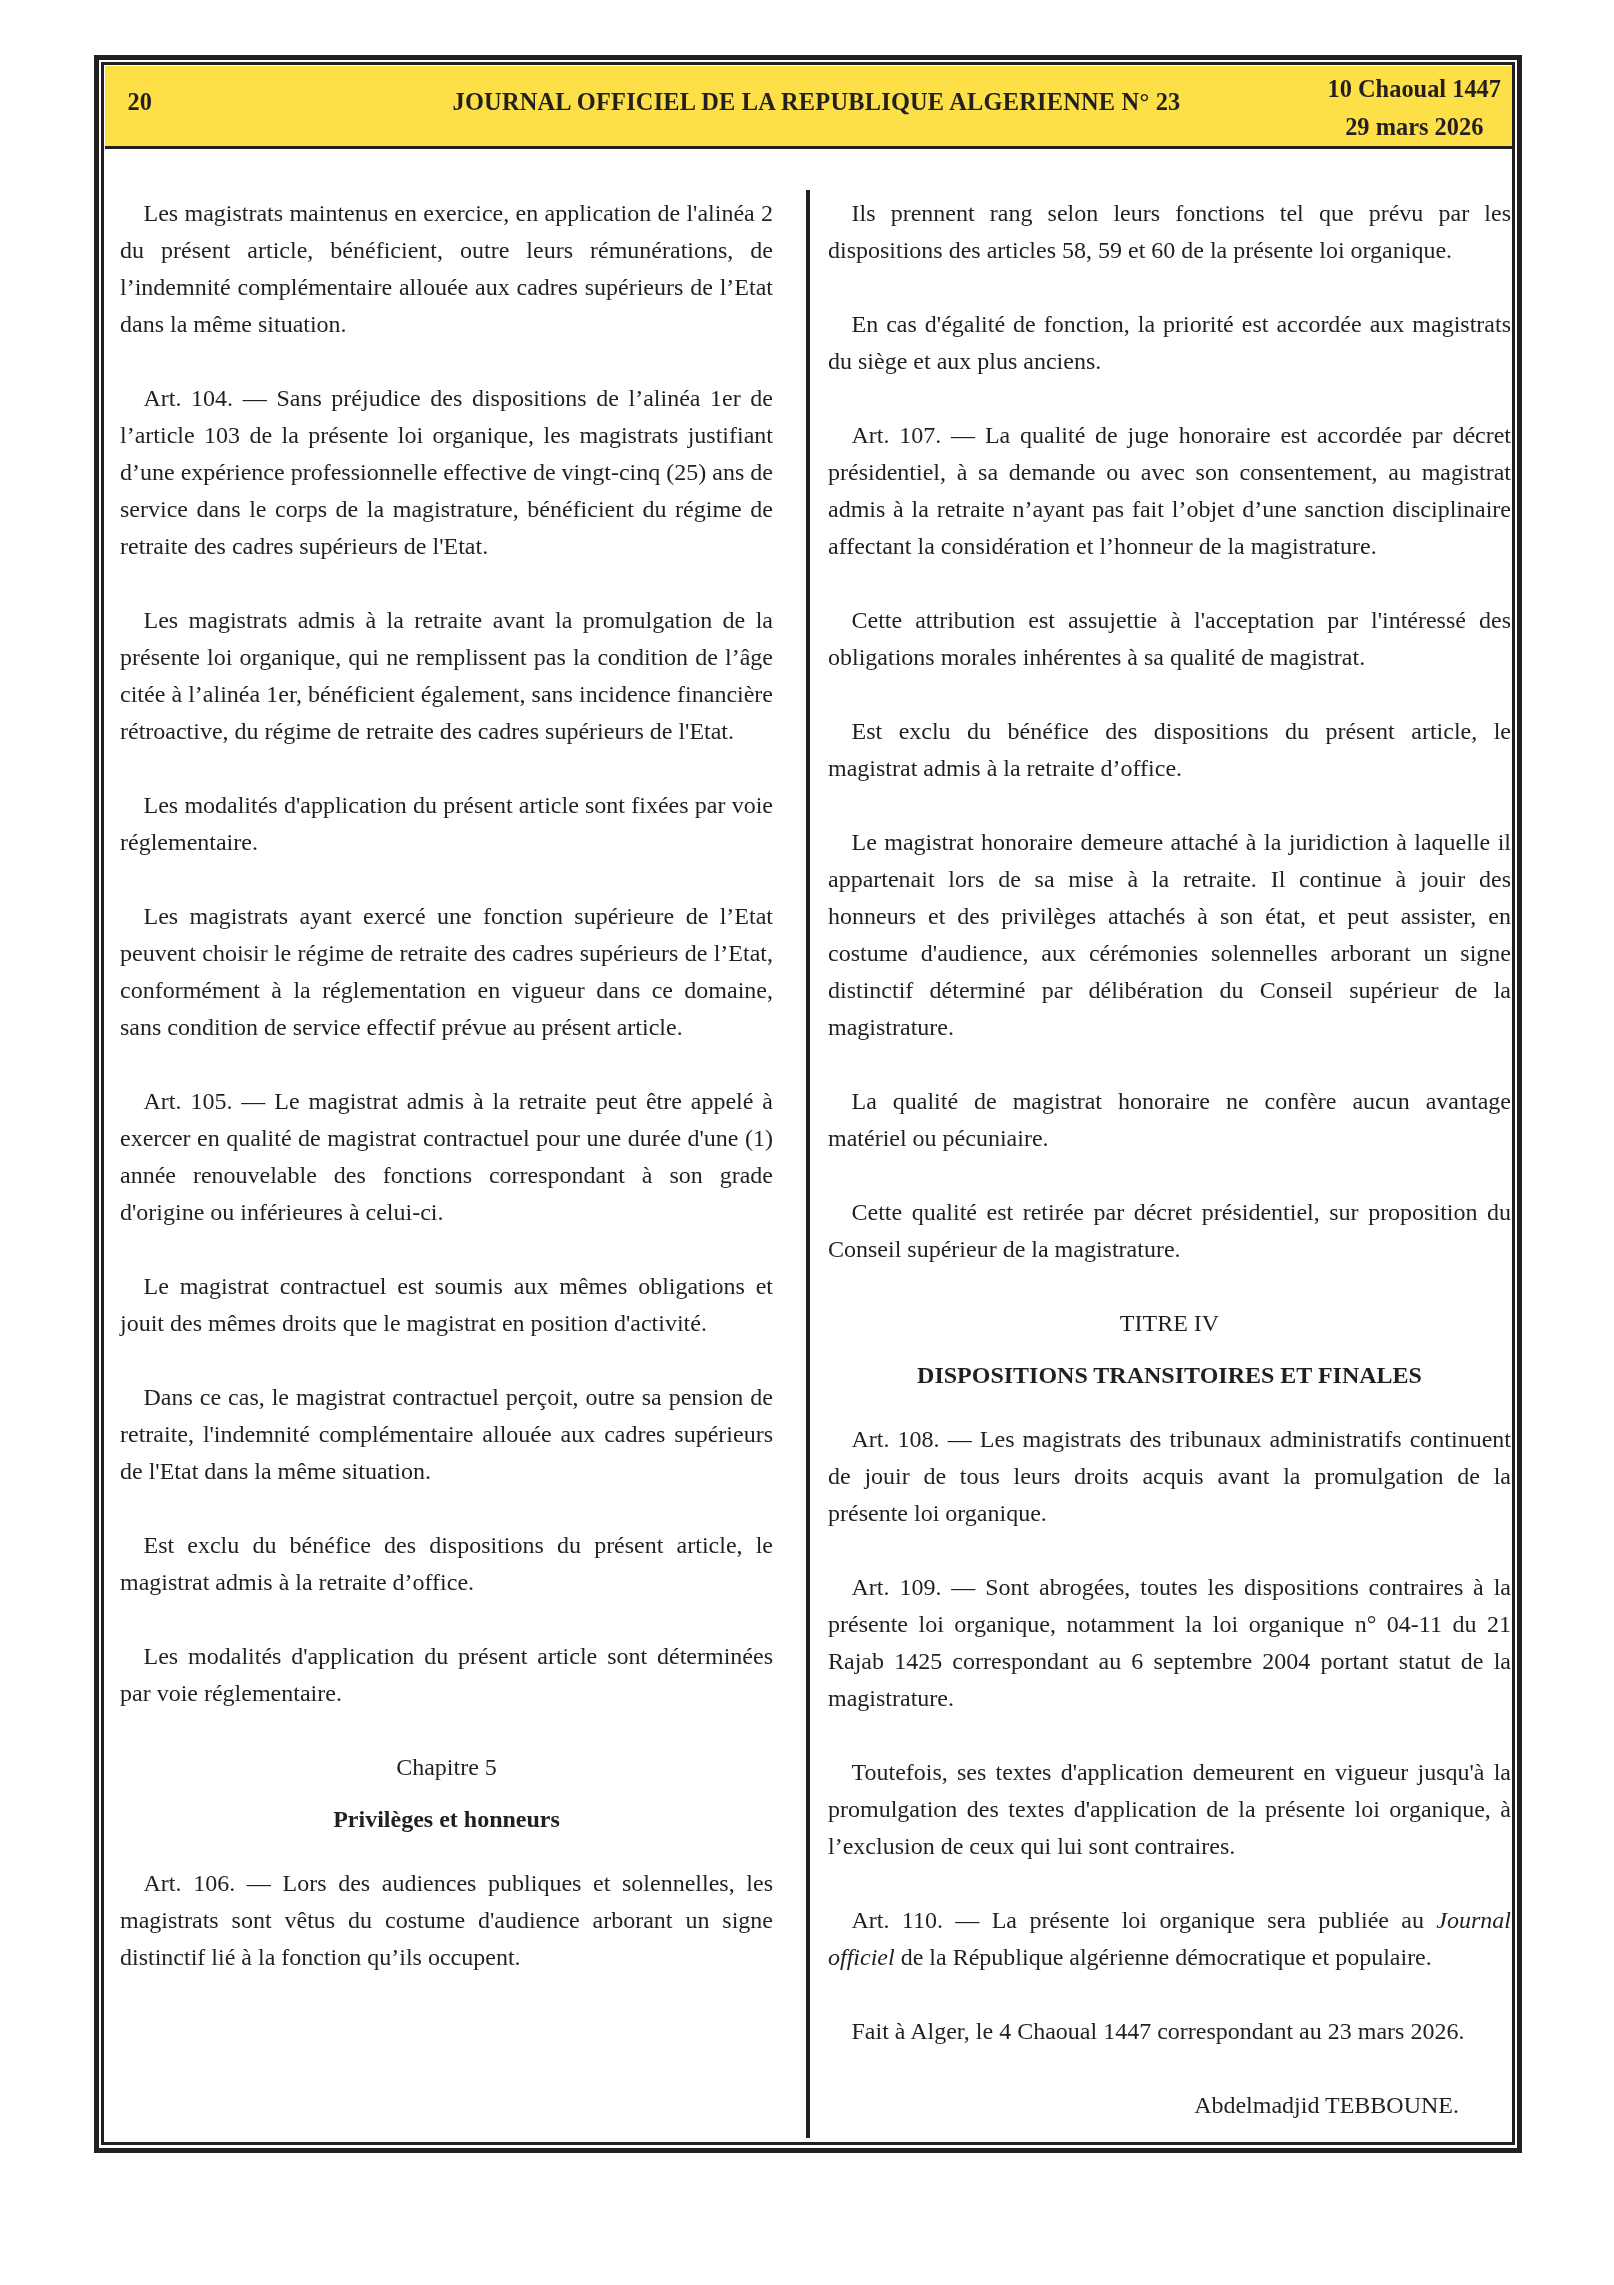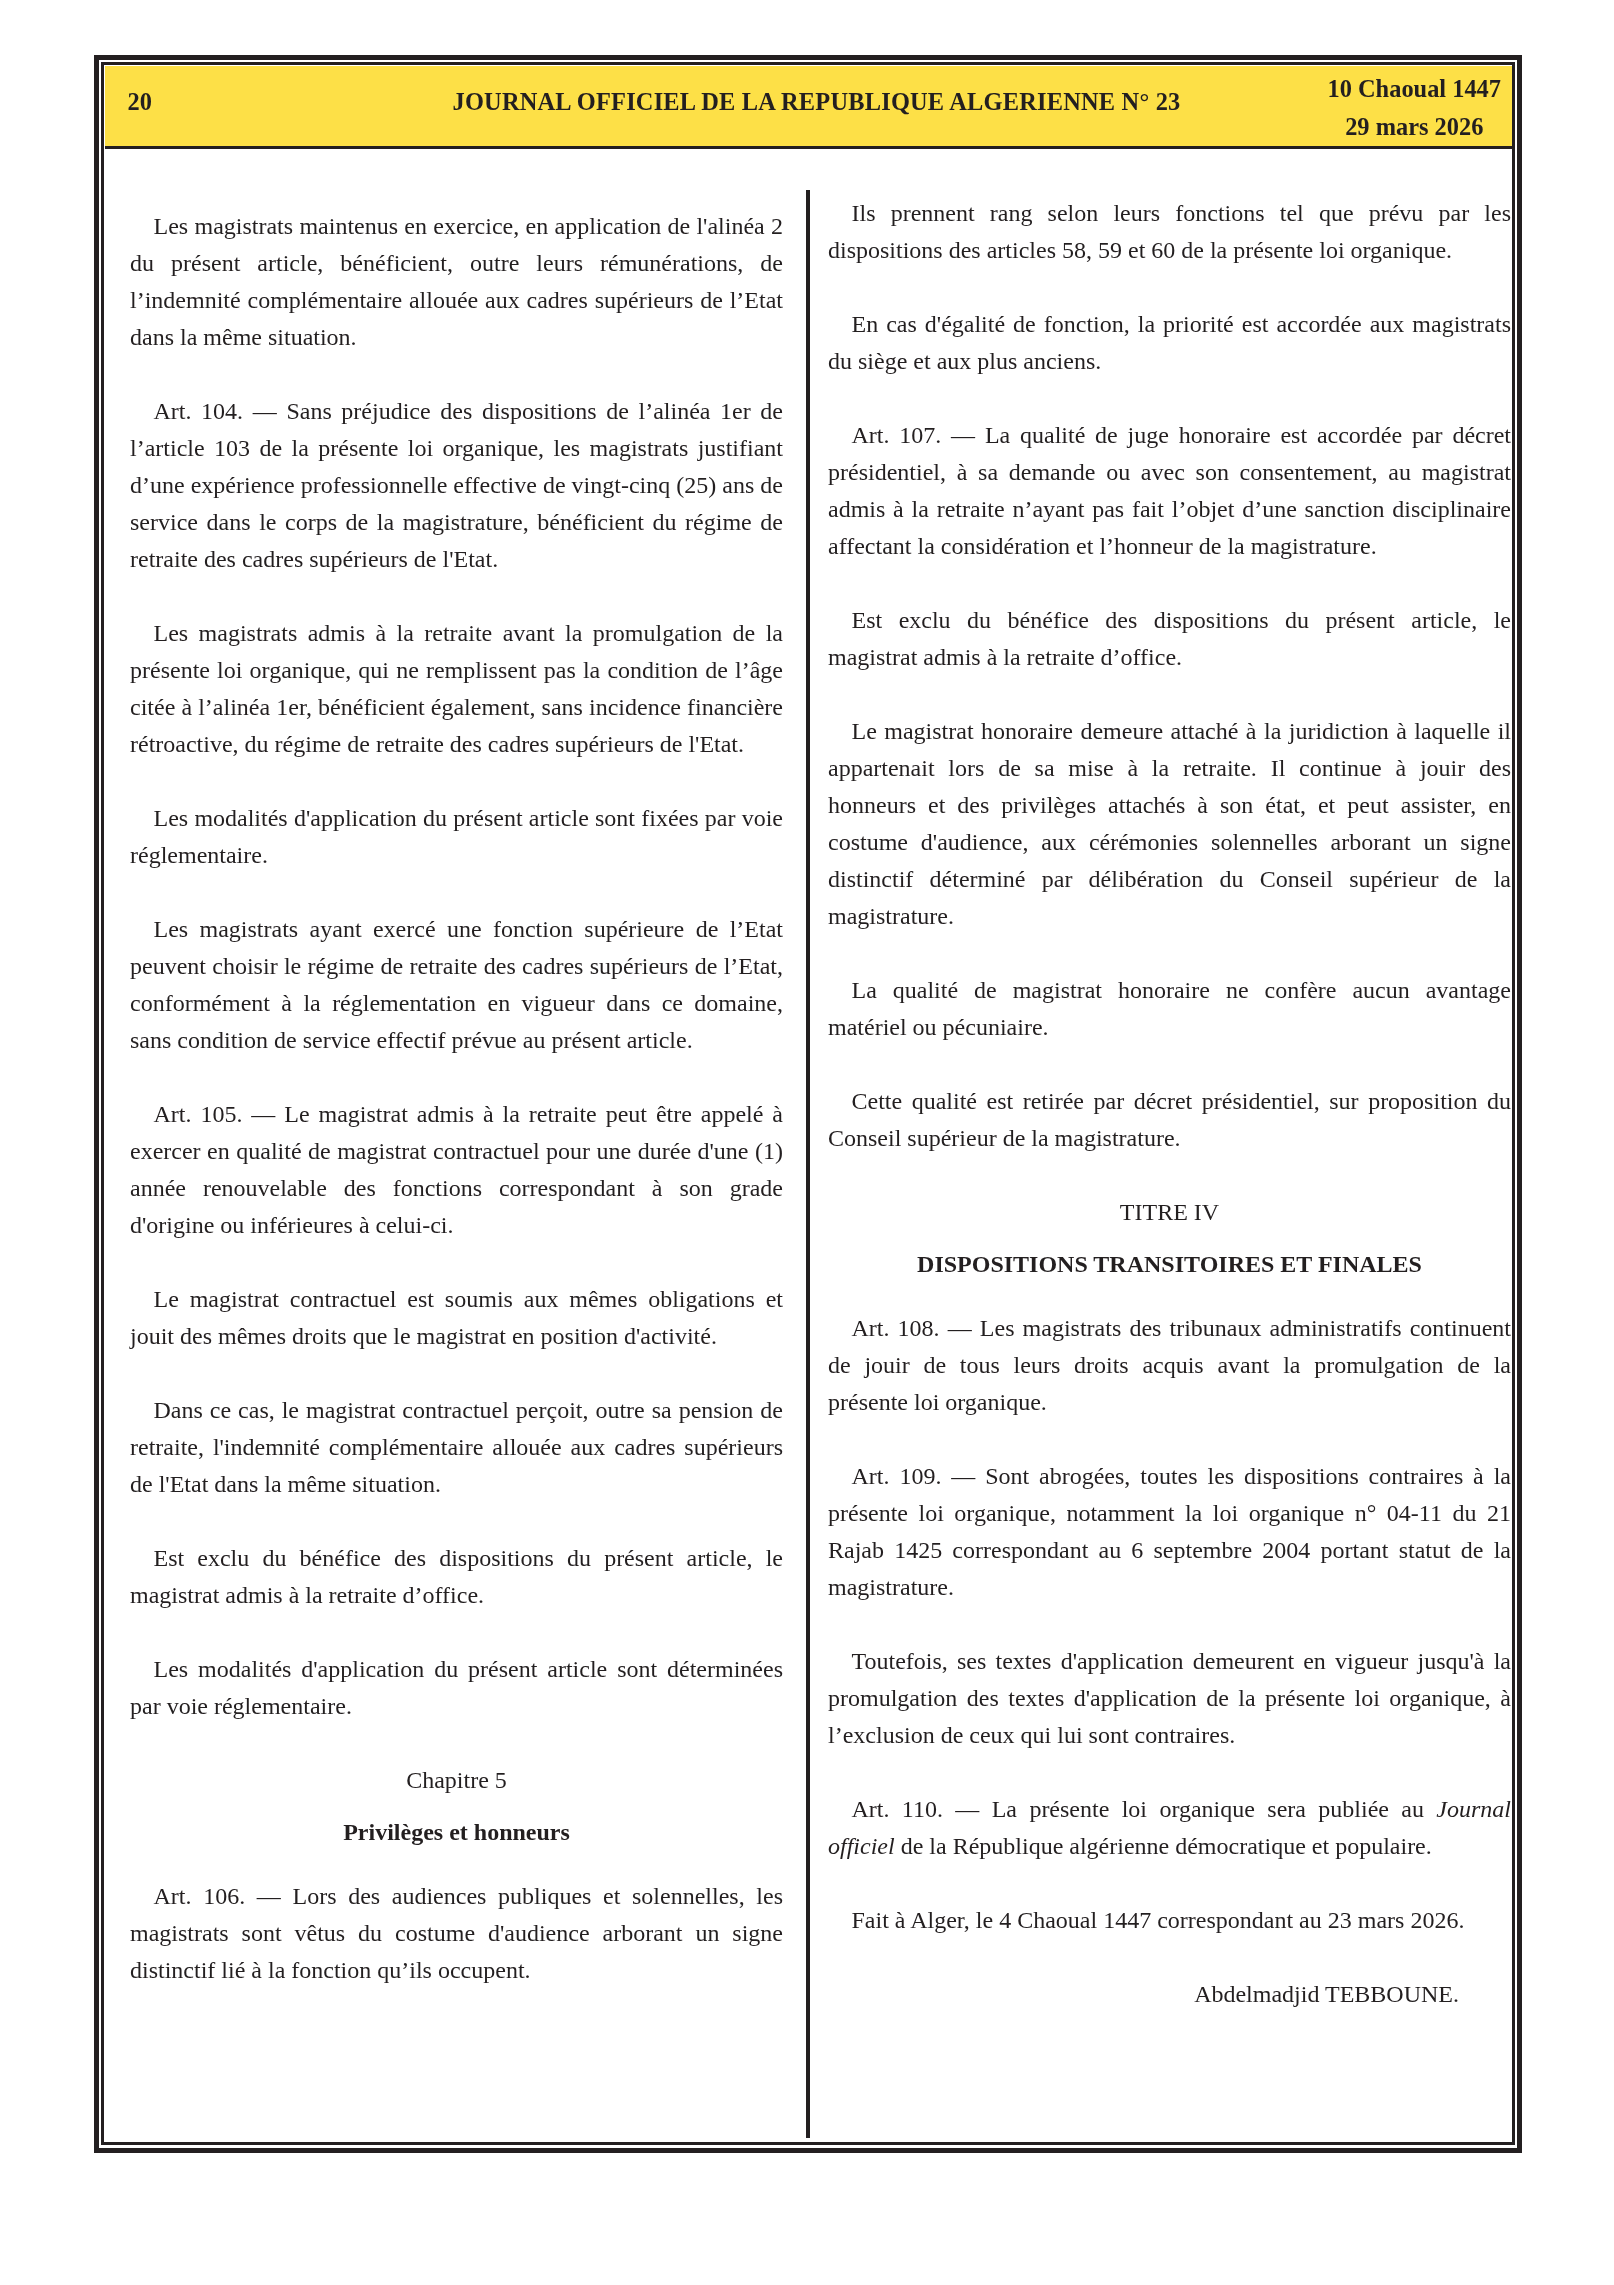--- a/index.html
+++ b/index.html
@@ -15,21 +15,21 @@
             background: #fde047; border-bottom: 3.6px solid #231f20; box-sizing: border-box; }
   .header .page-num { position: absolute; left: 22.6px; top: 22px; font-weight: bold; font-size: 24.4px; }
   .header .title { position: absolute; left: 0; right: 0; top: 22px; text-align: center;
                    font-weight: bold; font-size: 24.4px; letter-spacing: 0.2px; padding-left: 16px; }
   .header .dates { position: absolute; right: 11px; top: 3.6px; text-align: center;
                    font-weight: bold; font-size: 24.4px; line-height: 38px; }
 
   .divider { position: absolute; left: 806px; top: 190px; width: 3.6px; height: 1948px; background: #231f20; }
 
   .col { position: absolute; top: 195px; font-size: 24px; line-height: 37px; text-align: justify; }
-  .col-left { left: 130px; width: 653px; margin-top: 13px; }
+  .col-left { left: 120px; width: 653px; }
   .col-right { left: 828px; width: 683px; }
 
   .col p { margin: 0 0 37px 0; text-indent: 23.5px; hyphens: none; }
   .col p.heading { text-indent: 0; text-align: center; margin-bottom: 14.5px; }
   .col p.heading-bold { text-indent: 0; text-align: center; font-weight: bold; margin-bottom: 27px; }
   .col p.sig { text-indent: 0; text-align: right; padding-right: 52px; margin-top: 0; }
   .italic { font-style: italic; }
 </style>
 </head>
 <body>
@@ -61,20 +61,21 @@
   <p>Les modalités d'application du présent article sont déterminées par voie réglementaire.</p>
   <p class="heading">Chapitre 5</p>
   <p class="heading-bold">Privilèges et honneurs</p>
   <p>Art. 106. — Lors des audiences publiques et solennelles, les magistrats sont vêtus du costume d'audience arborant un signe distinctif lié à la fonction qu’ils occupent.</p>
 </div>
 
 <div class="col col-right">
   <p>Ils prennent rang selon leurs fonctions tel que prévu par les dispositions des articles 58, 59 et 60 de la présente loi organique.</p>
   <p>En cas d'égalité de fonction, la priorité est accordée aux magistrats du siège et aux plus anciens.</p>
   <p>Art. 107. — La qualité de juge honoraire est accordée par décret présidentiel, à sa demande ou avec son consentement, au magistrat admis à la retraite n’ayant pas fait l’objet d’une sanction disciplinaire affectant la considération et l’honneur de la magistrature.</p>
+  <p>Cette attribution est assujettie à l'acceptation par l'intéressé des obligations morales inhérentes à sa qualité de magistrat.</p>
   <p>Est exclu du bénéfice des dispositions du présent article, le magistrat admis à la retraite d’office.</p>
   <p>Le magistrat honoraire demeure attaché à la juridiction à laquelle il appartenait lors de sa mise à la retraite. Il continue à jouir des honneurs et des privilèges attachés à son état, et peut assister, en costume d'audience, aux cérémonies solennelles arborant un signe distinctif déterminé par délibération du Conseil supérieur de la magistrature.</p>
   <p>La qualité de magistrat honoraire ne confère aucun avantage matériel ou pécuniaire.</p>
   <p>Cette qualité est retirée par décret présidentiel, sur proposition du Conseil supérieur de la magistrature.</p>
   <p class="heading">TITRE IV</p>
   <p class="heading-bold">DISPOSITIONS TRANSITOIRES ET FINALES</p>
   <p>Art. 108. — Les magistrats des tribunaux administratifs continuent de jouir de tous leurs droits acquis avant la promulgation de la présente loi organique.</p>
   <p>Art. 109. — Sont abrogées, toutes les dispositions contraires à la présente loi organique, notamment la loi organique n° 04-11 du 21 Rajab 1425 correspondant au 6 septembre 2004 portant statut de la magistrature.</p>
   <p>Toutefois, ses textes d'application demeurent en vigueur jusqu'à la promulgation des textes d'application de la présente loi organique, à l’exclusion de ceux qui lui sont contraires.</p>
   <p><span>Art. 110. — La présente loi organique sera publiée au </span><span class="italic">Journal officiel</span><span> de la République algérienne démocratique et populaire.</span></p>

